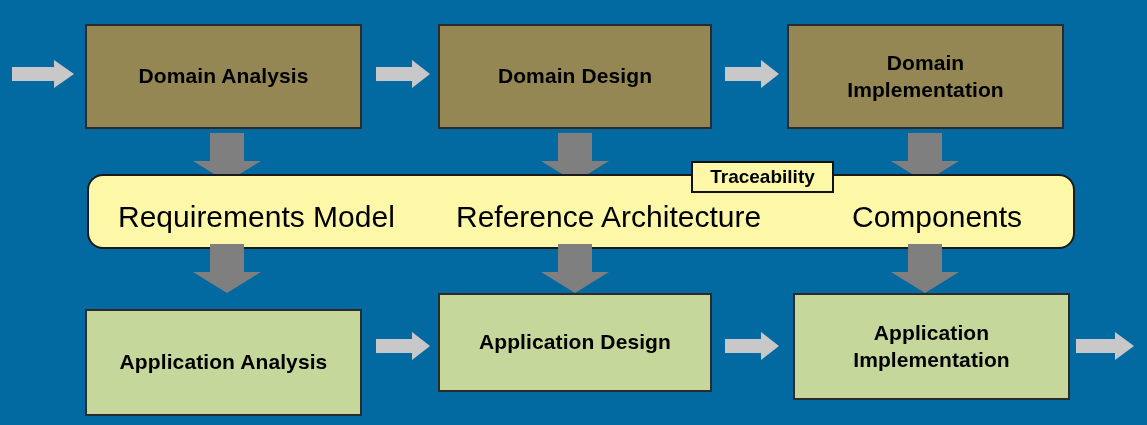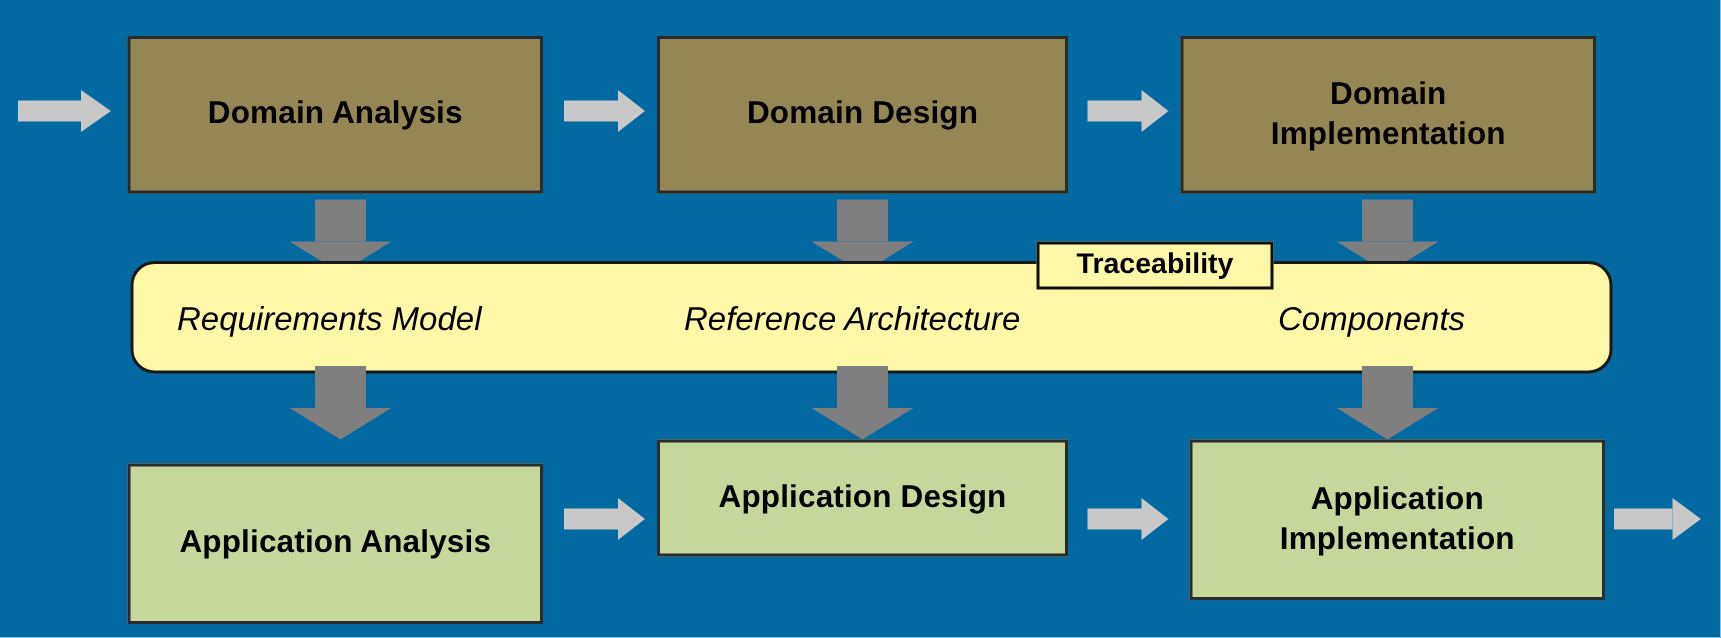--- a/index.html
+++ b/index.html
@@ -43,33 +43,32 @@
     left: 87px;
     top: 174px;
     width: 988px;
     height: 75px;
     background: #fdf8a8;
     border: 2px solid #1a1a1a;
     border-radius: 16px;
   }
   .band-label {
     position: absolute;
-    font-size: 22px;
+    font-size: 30px;
     color: #000000;
     white-space: nowrap;
     line-height: 1;
-    font-style: italic;
   }
 
   
   .trace-tag {
     position: absolute;
     left: 691px;
     top: 161px;
-    width: 158px;
+    width: 143px;
     height: 32px;
     box-sizing: border-box;
     background: #fdf8a8;
     border: 2px solid #111111;
     display: flex;
     align-items: center;
     justify-content: center;
     font-weight: bold;
     font-size: 19px;
     color: #000000;
@@ -204,21 +203,21 @@
 
   <div class="proc-box applic" style="left:85px; top:293px; width:277px; height:107px;margin-top:16px;">
     <span>Application Analysis</span>
   </div>
 
   <div class="arrow-right" style="left:376px; top:332px; width:54px; height:28px;">
     <div class="shaft"></div>
     <div class="head" style="border-top-width:14px; border-bottom-width:14px; border-left-width:18px;"></div>
   </div>
 
-  <div class="proc-box applic" style="left:438px; top:293px; width:274px; height:78px;">
+  <div class="proc-box applic" style="left:438px; top:293px; width:274px; height:99px;">
     <span>Application Design</span>
   </div>
 
   <div class="arrow-right" style="left:725px; top:332px; width:54px; height:28px;">
     <div class="shaft"></div>
     <div class="head" style="border-top-width:14px; border-bottom-width:14px; border-left-width:18px;"></div>
   </div>
 
   <div class="proc-box applic" style="left:793px; top:293px; width:277px; height:107px; white-space:pre-line;">
     <span style="white-space:pre-line;">Application

